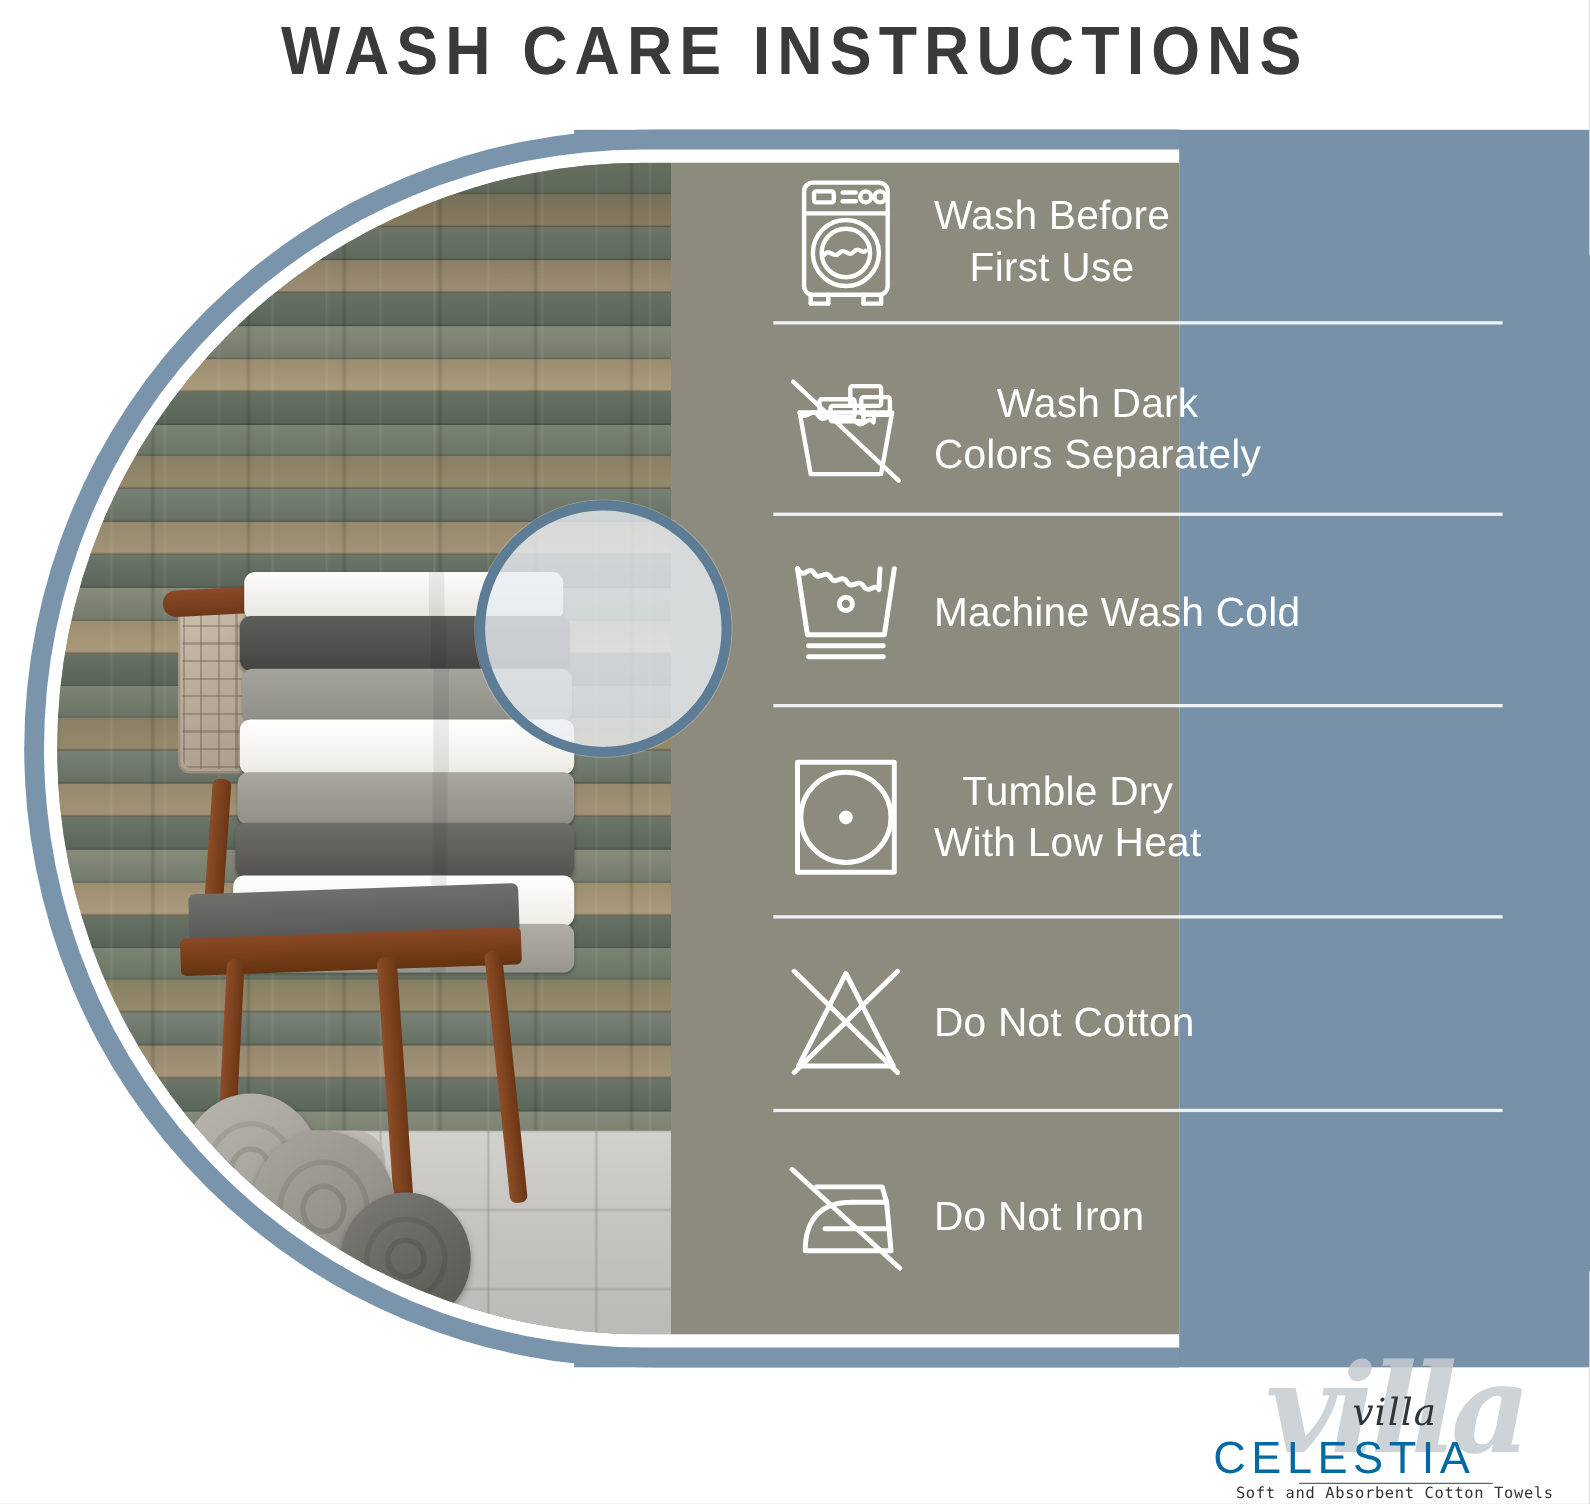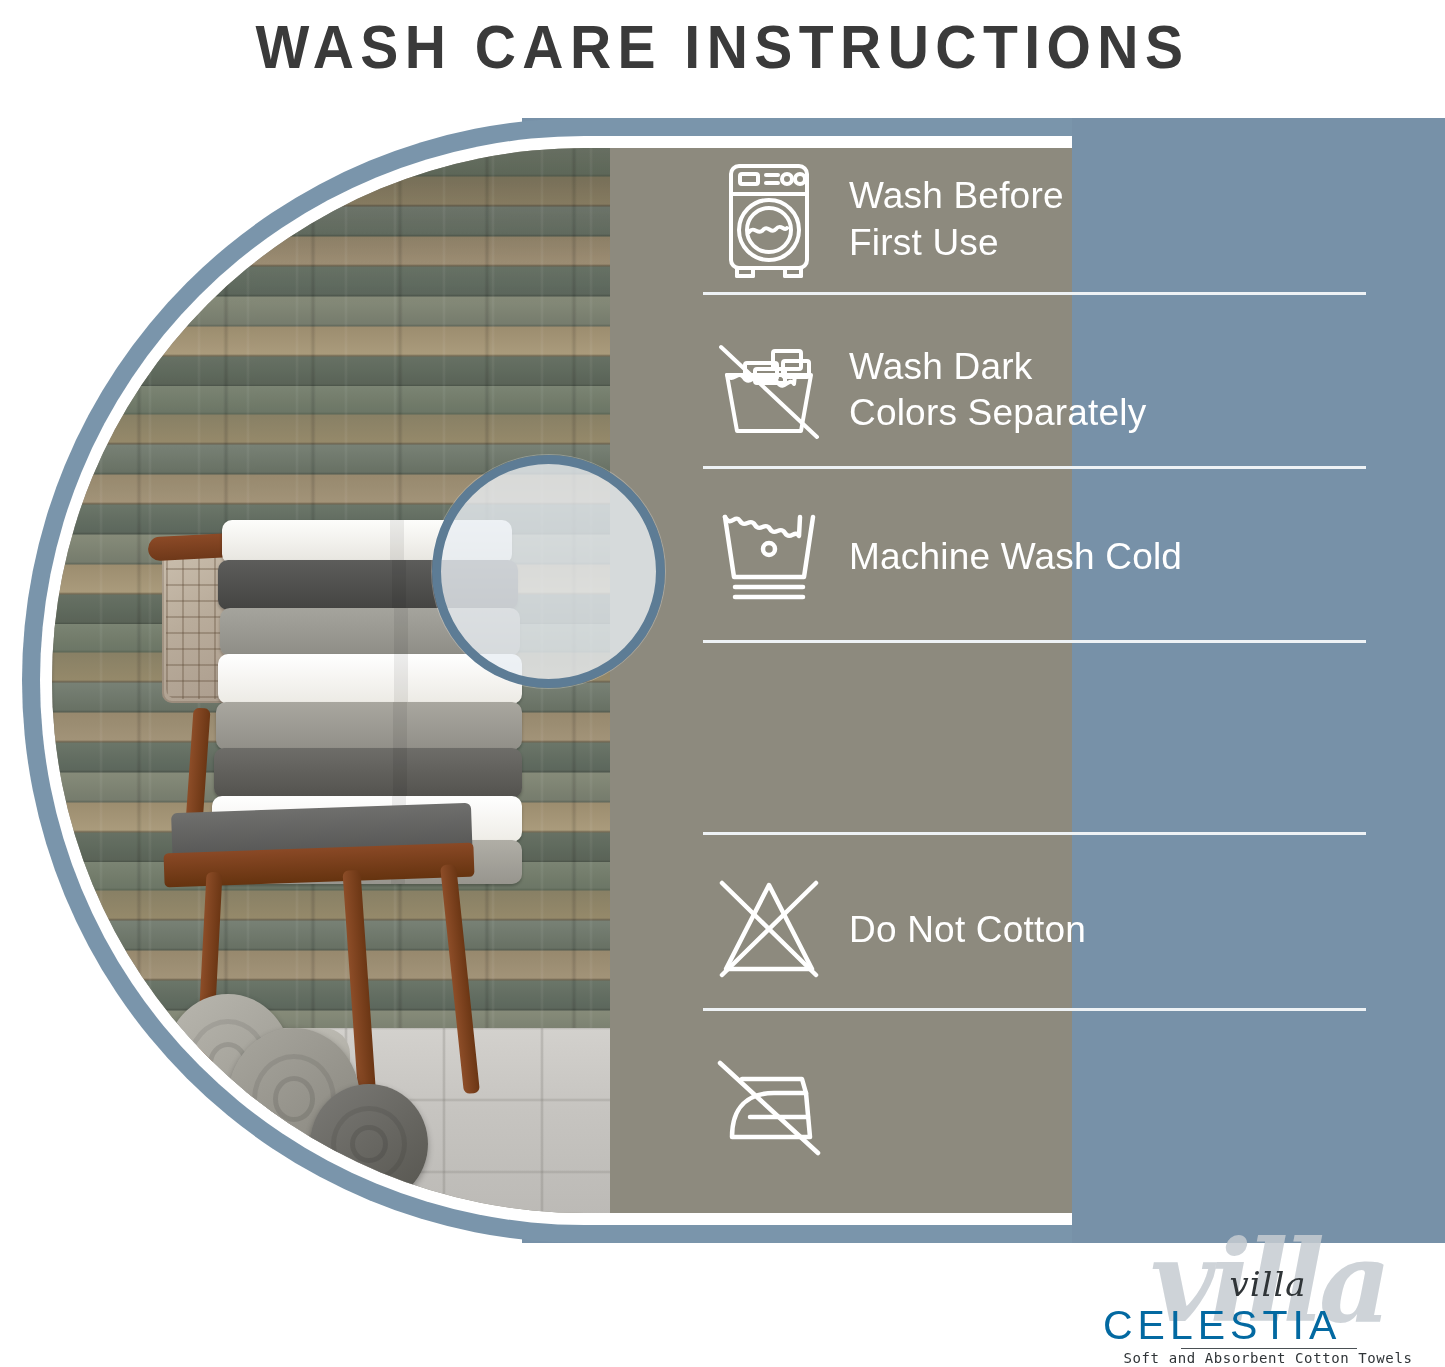--- a/index.html
+++ b/index.html
@@ -157,21 +157,21 @@
     border:9px solid #5d7c95;
     box-shadow:0 0 0 1px rgba(255,255,255,.25);
   }
 
   
   #list{position:absolute;left:703px;top:140px;width:680px;height:1090px;}
   .row{position:absolute;left:0;width:680px;display:flex;align-items:center;}
   .row .ico{width:132px;flex:0 0 132px;display:flex;align-items:center;justify-content:center;}
   .row .lbl{
     color:#ffffff;font-size:37px;line-height:1.25;letter-spacing:.2px;
-    font-weight:400;padding-left:14px;white-space:pre-line;
+    font-weight:400;padding-left:14px;white-space:pre-line;text-align:center;
   }
   .divider{position:absolute;left:0;width:663px;height:3px;background:#eef2f5;}
 
   .r0{top:12px;height:135px;}
   .d0{top:152px;}
   .r1{top:180px;height:140px;}
   .d1{top:326px;}
   .r2{top:352px;height:130px;}
   .d2{top:500px;}
   .r3{top:528px;height:150px;}
@@ -315,20 +315,31 @@
         <path d="M8 6l9 60h70l9-60"></path>
         <circle cx="52" cy="38" r="6"></circle>
         <line x1="18" y1="76" x2="86" y2="76"></line>
         <line x1="18" y1="86" x2="86" y2="86"></line>
       </svg>
     </div>
     <div class="lbl">Machine Wash Cold</div>
   </div>
   <div class="divider d2"></div>
 
+  <div class="row r3">
+    <div class="ico">
+      <svg width="104" height="112" viewBox="0 0 104 112" fill="none" stroke="#ffffff" stroke-width="4.5" stroke-linecap="round" stroke-linejoin="round">
+        <rect x="8" y="6" width="88" height="100"></rect>
+        <circle cx="52" cy="56" r="41"></circle>
+        <circle cx="52" cy="56" r="4" fill="#ffffff"></circle>
+      </svg>
+    </div>
+    <div class="lbl">Tumble Dry
+With Low Heat</div>
+  </div>
   <div class="divider d3"></div>
 
   <div class="row r4">
     <div class="ico">
       <svg width="110" height="110" viewBox="0 0 110 110" fill="none" stroke="#ffffff" stroke-width="4.5" stroke-linecap="round" stroke-linejoin="round">
         <path d="M55 10 L98 94 H12 Z"></path>
         <line x1="8" y1="8" x2="102" y2="100"></line>
         <line x1="102" y1="8" x2="8" y2="100"></line>
       </svg>
     </div>
@@ -338,20 +349,21 @@
 
   <div class="row r5">
     <div class="ico">
       <svg width="110" height="110" viewBox="0 0 110 110" fill="none" stroke="#ffffff" stroke-width="4.5" stroke-linecap="round" stroke-linejoin="round">
         <path d="M18 86 C18 56 34 42 60 42 H92 L96 86 Z"></path>
         <path d="M28 28 H88 L92 42"></path>
         <line x1="36" y1="66" x2="94" y2="66"></line>
         <line x1="6" y1="12" x2="104" y2="102"></line>
       </svg>
     </div>
+    <div class="lbl">Do Not Iron</div>
   </div>
 
 </div>
 
 <div id="logo">
   <div id="logo-watermark">villa</div>
   <div id="logo-script">villa</div>
   <div id="logo-word">CELESTIA</div>
   <div id="logo-rule"></div>
   <div id="logo-tag">Soft and Absorbent Cotton Towels</div>

